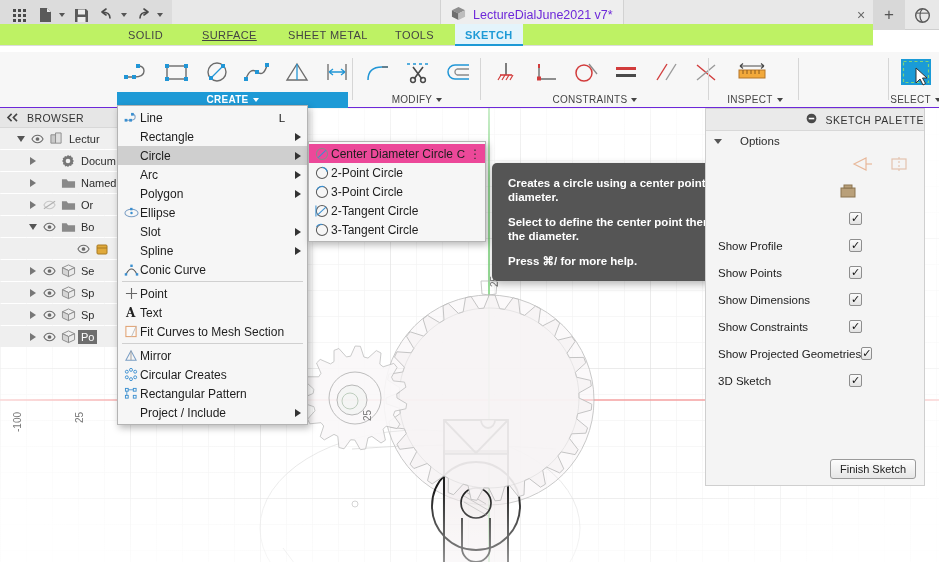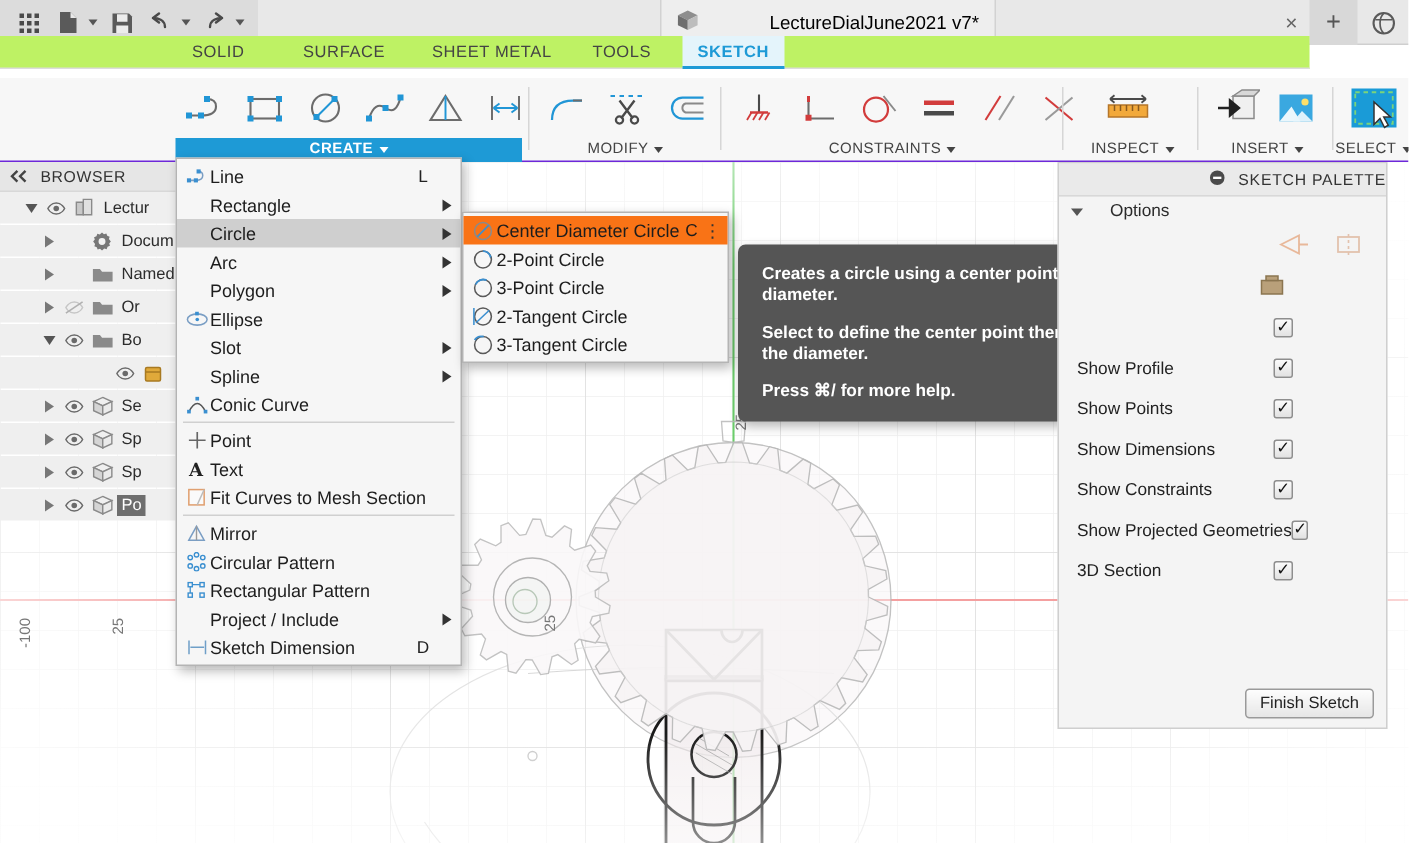--- a/index.html
+++ b/index.html
@@ -34,21 +34,21 @@
     border-top: 4px solid #555; margin-left: 1px; margin-right: 3px;
   }
   .doc-tab {
     position: absolute; left: 440px; top: 0; height: 30px;
     display: flex; align-items: center; gap: 7px;
     padding: 0 10px;
     border-left: 1px solid #d2d2d2;
     border-right: 1px solid #d2d2d2;
     background: #eeeeee;
   }
-  .doc-title { font-size: 12.5px; color: #000000; white-space: nowrap; margin-left: 40px; }
+  .doc-title { font-size: 12.5px; color: #6d28d9; white-space: nowrap; }
   .tab-close {
     position: absolute; right: 70px; top: 7px; width: 16px; height: 16px;
     color: #666; font-size: 14px; line-height: 16px; text-align: center;
   }
   .tab-plus {
     position: absolute; right: 34px; top: 0; width: 32px; height: 30px;
     background: #d8d8d8; display: flex; align-items: center; justify-content: center;
     color: #555; font-size: 17px;
   }
   .tab-help {
@@ -128,21 +128,21 @@
   .msep { height: 1px; background: #d0d0d0; margin: 2px 4px; }
 
   
   .submenu {
     position: absolute; left: 308px; top: 141px; width: 178px;
     background: #f6f6f6; border: 1px solid #b4b4b4;
     box-shadow: 2px 3px 7px rgba(0,0,0,.28);
     padding: 2px 0;
   }
   .smi { display: flex; align-items: center; height: 19px; padding: 0 4px 0 4px; font-size: 12px; color: #1d1d1d; }
-  .smi.hl { background: #f97316; }
+  .smi.hl { background: #ec4899; }
   .smi-ico { width: 18px; height: 16px; display:flex; align-items:center; justify-content:center; flex: 0 0 18px; }
   .smi-lbl { flex: 1; white-space: nowrap; }
   .smi-key { width: 16px; text-align: center; font-size: 11.5px; }
   .smi-dots { width: 12px; text-align: center; color: #333; font-size: 12px; letter-spacing: 0; }
 
   
   .tooltip {
     position: absolute; left: 492px; top: 163px; width: 294px; height: 118px;
     background: #555555; border-radius: 5px; color: #ffffff;
     padding: 13px 16px; box-shadow: 2px 3px 8px rgba(0,0,0,.3);
@@ -354,21 +354,21 @@
       <svg width="17" height="17" viewBox="0 0 18 18">
         <circle cx="9" cy="9" r="7.2" fill="none" stroke="#5a5a5a" stroke-width="1.5"></circle>
         <path d="M9 2 C5.5 5 5.5 13 9 16" fill="none" stroke="#5a5a5a" stroke-width="1.2"></path>
         <path d="M3 6.5 h12" fill="none" stroke="#5a5a5a" stroke-width="1.1"></path>
       </svg>
     </div>
   </div>
 
   <div class="ribbon-tabs" id="ribbon-tabs">
       <div class="rtab" style="left: 118px;"><span>SOLID</span></div>
-      <div class="rtab" style="left: 192px;"><span>SURFACE</span></div>
+      <div class="rtab" style="left: 192px; text-decoration: underline;"><span>SURFACE</span></div>
       <div class="rtab" style="left: 278px;"><span>SHEET METAL</span></div>
       <div class="rtab" style="left: 385px;"><span>TOOLS</span></div>
       <div class="rtab active" style="left: 455px;"><span>SKETCH</span></div>
     </div>
 
   <div class="ribbon">
 
     <div class="panel" style="left:117px;width:231px">
       <div class="panel-icons">
         <div class="tool">
@@ -512,43 +512,20 @@
           </svg>
         </div>
       </div>
       <div class="panel-label" style="width:82px">
         <span>INSPECT</span>
         <span class="dn"></span>
       </div>
     </div>
     <div class="vsep" style="left:798px"></div>
 
-    <div class="panel" style="left:804px;width:82px">
-      <div class="panel-icons">
-        <div class="tool">
-          <svg width="32" height="26" viewBox="0 0 32 26">
-            <path d="M14 5 L28 5 L28 20 L14 20 Z" fill="#f0f0f0" stroke="#8a8a8a" stroke-width="1"></path>
-            <path d="M14 5 L20 1 L32 1 L28 5 Z" fill="#d8d8d8" stroke="#8a8a8a" stroke-width="1"></path>
-            <path d="M4 13 L16 13 M12 8 L18 13 L12 18 Z" fill="#222" stroke="#222" stroke-width="1.6"></path>
-          </svg>
-        </div>
-        <div class="tool">
-          <svg width="28" height="24" viewBox="0 0 28 24">
-            <rect x="3" y="3" width="22" height="18" fill="#3aa8e0"></rect>
-            <circle cx="20" cy="8" r="2.4" fill="#ffe06a"></circle>
-            <path d="M3 21 L11 11 L17 21 Z" fill="#ffffff" opacity=".9"></path>
-            <path d="M12 21 L18 14 L25 21 Z" fill="#e8f5fc" opacity=".95"></path>
-          </svg>
-        </div>
-      </div>
-      <div class="panel-label" style="width:82px">
-        <span>INSERT</span>
-        <span class="dn"></span>
-      </div>
-    </div>
     <div class="vsep" style="left:888px"></div>
 
     <div class="panel" style="left:892px;width:47px">
       <div class="panel-icons" style="left:4px">
         <div class="tool">
           <svg width="34" height="30" viewBox="0 0 34 30">
             <rect x="2" y="2" width="30" height="26" fill="#1a9bd7"></rect>
             <rect x="4.5" y="4.5" width="25" height="21" fill="none" stroke="#7bd47b" stroke-width="1.2" stroke-dasharray="3 2.5"></rect>
             <path d="M17 11 L17 26 L21 22 L24 28 L26.5 26.5 L23.5 21 L28 21 Z" fill="#ffffff" stroke="#333" stroke-width="1"></path>
           </svg>
@@ -874,21 +851,21 @@
         <span class="mi-ico">
           <svg width="14" height="13" viewBox="0 0 15 14">
             <circle cx="3" cy="4" r="1.6" fill="none" stroke="#3a8fd0" stroke-width="1"></circle>
             <circle cx="7.5" cy="2" r="1.6" fill="none" stroke="#3a8fd0" stroke-width="1"></circle>
             <circle cx="12" cy="4" r="1.6" fill="none" stroke="#3a8fd0" stroke-width="1"></circle>
             <circle cx="3" cy="10" r="1.6" fill="none" stroke="#3a8fd0" stroke-width="1"></circle>
             <circle cx="12" cy="10" r="1.6" fill="none" stroke="#3a8fd0" stroke-width="1"></circle>
             <circle cx="7.5" cy="12" r="1.6" fill="none" stroke="#3a8fd0" stroke-width="1"></circle>
           </svg>
         </span>
-        <span class="mi-lbl">Circular Pattern</span>
+        <span class="mi-lbl">Circular Creates</span>
         <span class="mi-key"></span>
         <span style="width: 10px;"></span>
       </div>
       <div class="mi">
         <span class="mi-ico">
           <svg width="14" height="13" viewBox="0 0 15 14">
             <rect x="1.5" y="1.5" width="3" height="3" fill="none" stroke="#3a8fd0" stroke-width="1"></rect>
             <rect x="10" y="1.5" width="3" height="3" fill="none" stroke="#3a8fd0" stroke-width="1"></rect>
             <rect x="1.5" y="9" width="3" height="3" fill="none" stroke="#3a8fd0" stroke-width="1"></rect>
             <rect x="10" y="9" width="3" height="3" fill="none" stroke="#3a8fd0" stroke-width="1"></rect>
@@ -897,31 +874,20 @@
         </span>
         <span class="mi-lbl">Rectangular Pattern</span>
         <span class="mi-key"></span>
         <span style="width: 10px;"></span>
       </div>
       <div class="mi">
         <span class="mi-ico"></span>
         <span class="mi-lbl">Project / Include</span>
         <span class="mi-key"></span>
         <span class="mi-arr"></span>
-      </div>
-      <div class="mi">
-        <span class="mi-ico">
-          <svg width="15" height="11" viewBox="0 0 16 12">
-            <path d="M2 1 L2 11 M14 1 L14 11" stroke="#6f9fc8" stroke-width="1.1"></path>
-            <path d="M3 6 L13 6" stroke="#6f9fc8" stroke-width="1.1"></path>
-          </svg>
-        </span>
-        <span class="mi-lbl">Sketch Dimension</span>
-        <span class="mi-key">D</span>
-        <span style="width: 10px;"></span>
       </div>
     </div>
 
   <div class="submenu" id="circle-submenu">
       <div class="smi hl">
         <span class="smi-ico">
           <svg width="14" height="14" viewBox="0 0 15 15">
             <circle cx="7.5" cy="7.5" r="6" fill="none" stroke="#8a8a8a" stroke-width="1.1"></circle>
             <path d="M3.5 11.5 L11.5 3.5" stroke="#3a8fd0" stroke-width="1.1"></path>
           </svg>
@@ -1062,21 +1028,21 @@
           <span style="width: 46px;"></span>
         </div>
         <div class="opt-row">
           <span class="opt-lbl">Show Projected Geometries</span>
           <span class="cbx">
             <span>✓</span>
           </span>
           <span style="width: 46px;"></span>
         </div>
         <div class="opt-row">
-          <span class="opt-lbl">3D Section</span>
+          <span class="opt-lbl">3D Sketch</span>
           <span class="cbx">
             <span>✓</span>
           </span>
           <span style="width: 46px;"></span>
         </div>
       </div>
 
     <div class="finish-wrap">
       <div class="finish-btn">Finish Sketch</div>
     </div>

